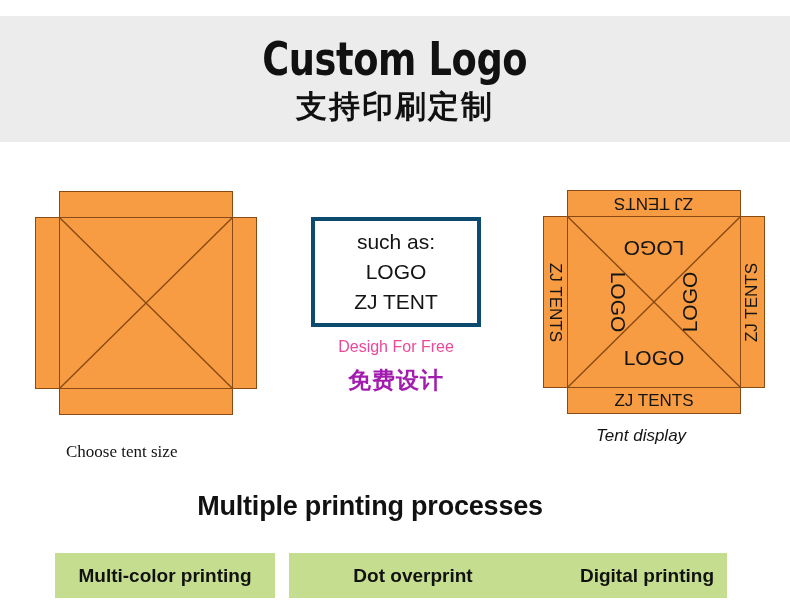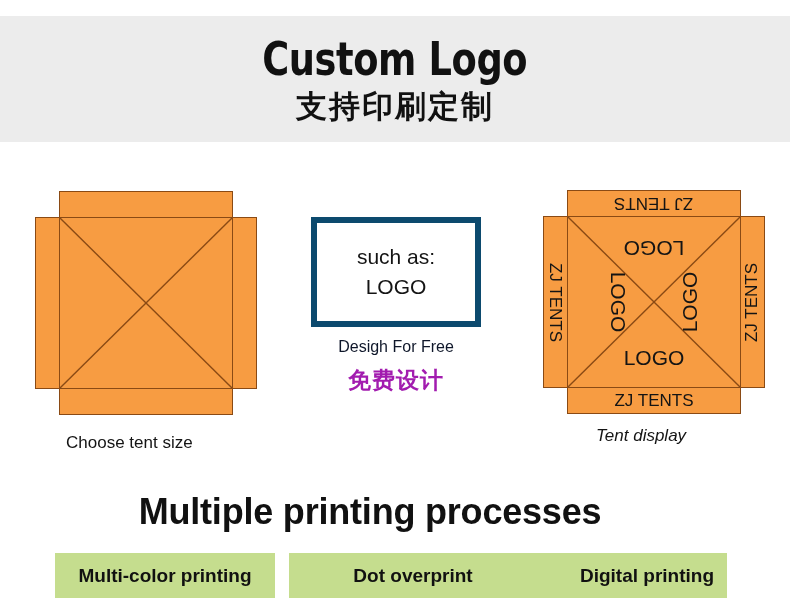--- a/index.html
+++ b/index.html
@@ -142,31 +142,31 @@
   #tent-left  { left: 35px;  top: 191px; }
   #tent-right { left: 543px; top: 190px; }
 
   .diagram-caption {
     position: absolute;
     font-family: "Liberation Sans", sans-serif;
     font-size: 17px;
     color: #141414;
     white-space: nowrap;
   }
-  #caption-left  { left: 66px;  top: 433px; }
+  #caption-left  { left: 66px;  top: 442px; font-family: Liberation Serif, serif; }
   #caption-right { left: 596px; top: 426px; font-style: italic; }
 
   
   #example-box {
     position: absolute;
     left: 311px;
     top: 217px;
     width: 170px;
     height: 110px;
-    border: 6px solid #0c4a6e;
+    border: 4px solid #0c4a6e;
     background: #ffffff;
     display: flex;
     flex-direction: column;
     align-items: center;
     justify-content: center;
     box-sizing: border-box;
   }
   #example-box .ex-line {
     font-family: "Liberation Sans", sans-serif;
     font-size: 21px;
@@ -175,21 +175,21 @@
     white-space: nowrap;
   }
   #design-free-en {
     position: absolute;
     left: 311px;
     top: 338px;
     width: 170px;
     text-align: center;
     font-family: "Liberation Sans", sans-serif;
     font-size: 16px;
-    color: #0f172a;
+    color: #ec4899;
     white-space: nowrap;
   }
   #design-free-cn {
     position: absolute;
     left: 311px;
     top: 365px;
     width: 170px;
     text-align: center;
     font-family: "DejaVu Sans", sans-serif;
     font-weight: bold;
@@ -201,21 +201,21 @@
 
   
   #processes-heading {
     position: absolute;
     left: 0;
     top: 491px;
     width: 740px;
     text-align: center;
     font-family: "Liberation Sans", sans-serif;
     font-weight: bold;
-    font-size: 36px;
+    font-size: 27px;
     letter-spacing: -0.2px;
     color: #111111;
     white-space: nowrap;
   }
   .process-chip {
     position: absolute;
     top: 553px;
     height: 45px;
     background: #c5dd8e;
     display: flex;
@@ -264,20 +264,21 @@
     <span class="tri-label tri-bottom"></span>
     <span class="tri-label tri-left"></span>
     <span class="tri-label tri-right"></span>
   </div>
 </div>
 <div class="diagram-caption" id="caption-left">Choose tent size</div>
 
 <div id="example-box">
   <span class="ex-line">such as:</span>
   <span class="ex-line">LOGO</span>
+  <span class="ex-line">ZJ TENT</span>
 </div>
 <div id="design-free-en">Desigh For Free</div>
 <div id="design-free-cn">免费设计</div>
 
 <div class="tent-diagram" id="tent-right">
   <div class="tent-flap flap-top">
     <span class="flap-text">ZJ TENTS</span>
   </div>
   <div class="tent-flap flap-bottom">
     <span class="flap-text">ZJ TENTS</span>

